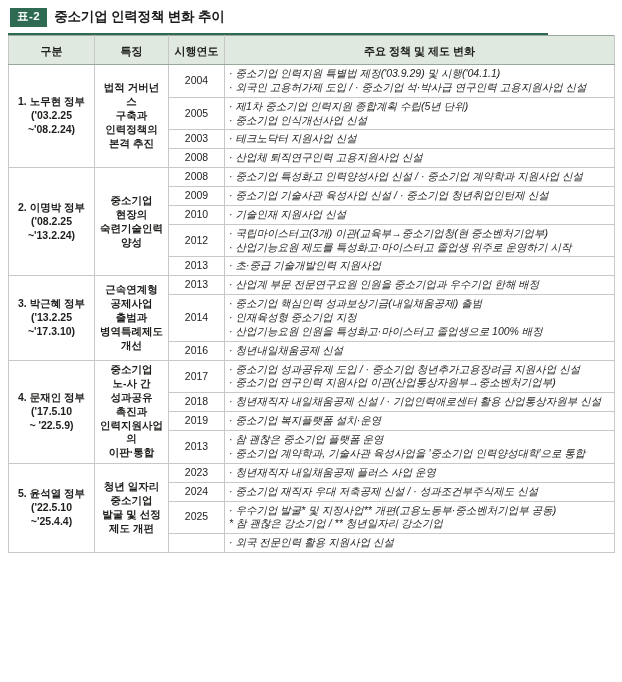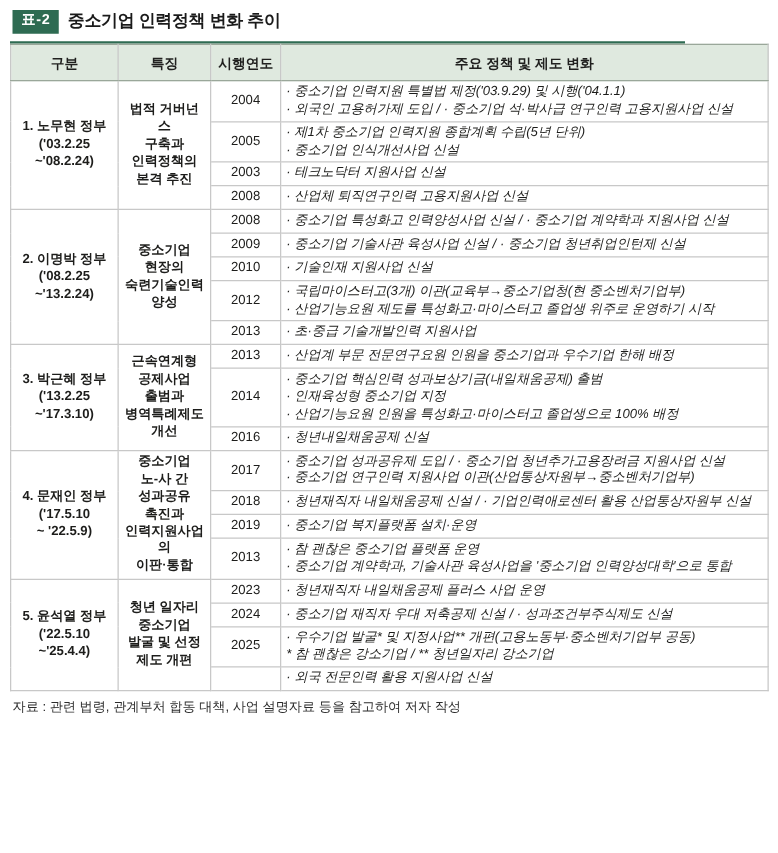--- a/index.html
+++ b/index.html
@@ -280,15 +280,14 @@
         </tr>
         <tr class="grp-end table-bottom">
           <td class="year"></td>
           <td class="policy">
             <span class="line">· 외국 전문인력 활용 지원사업 신설</span>
           </td>
         </tr>
       </tbody>
   </table>
 
-  <div class="footnote">자료 : 관련 법령, 관계부처 합동 대책, 사업 설명자료 등을 참고하여 저자 작성</div>
 
 </div>
 
 </body></html>

